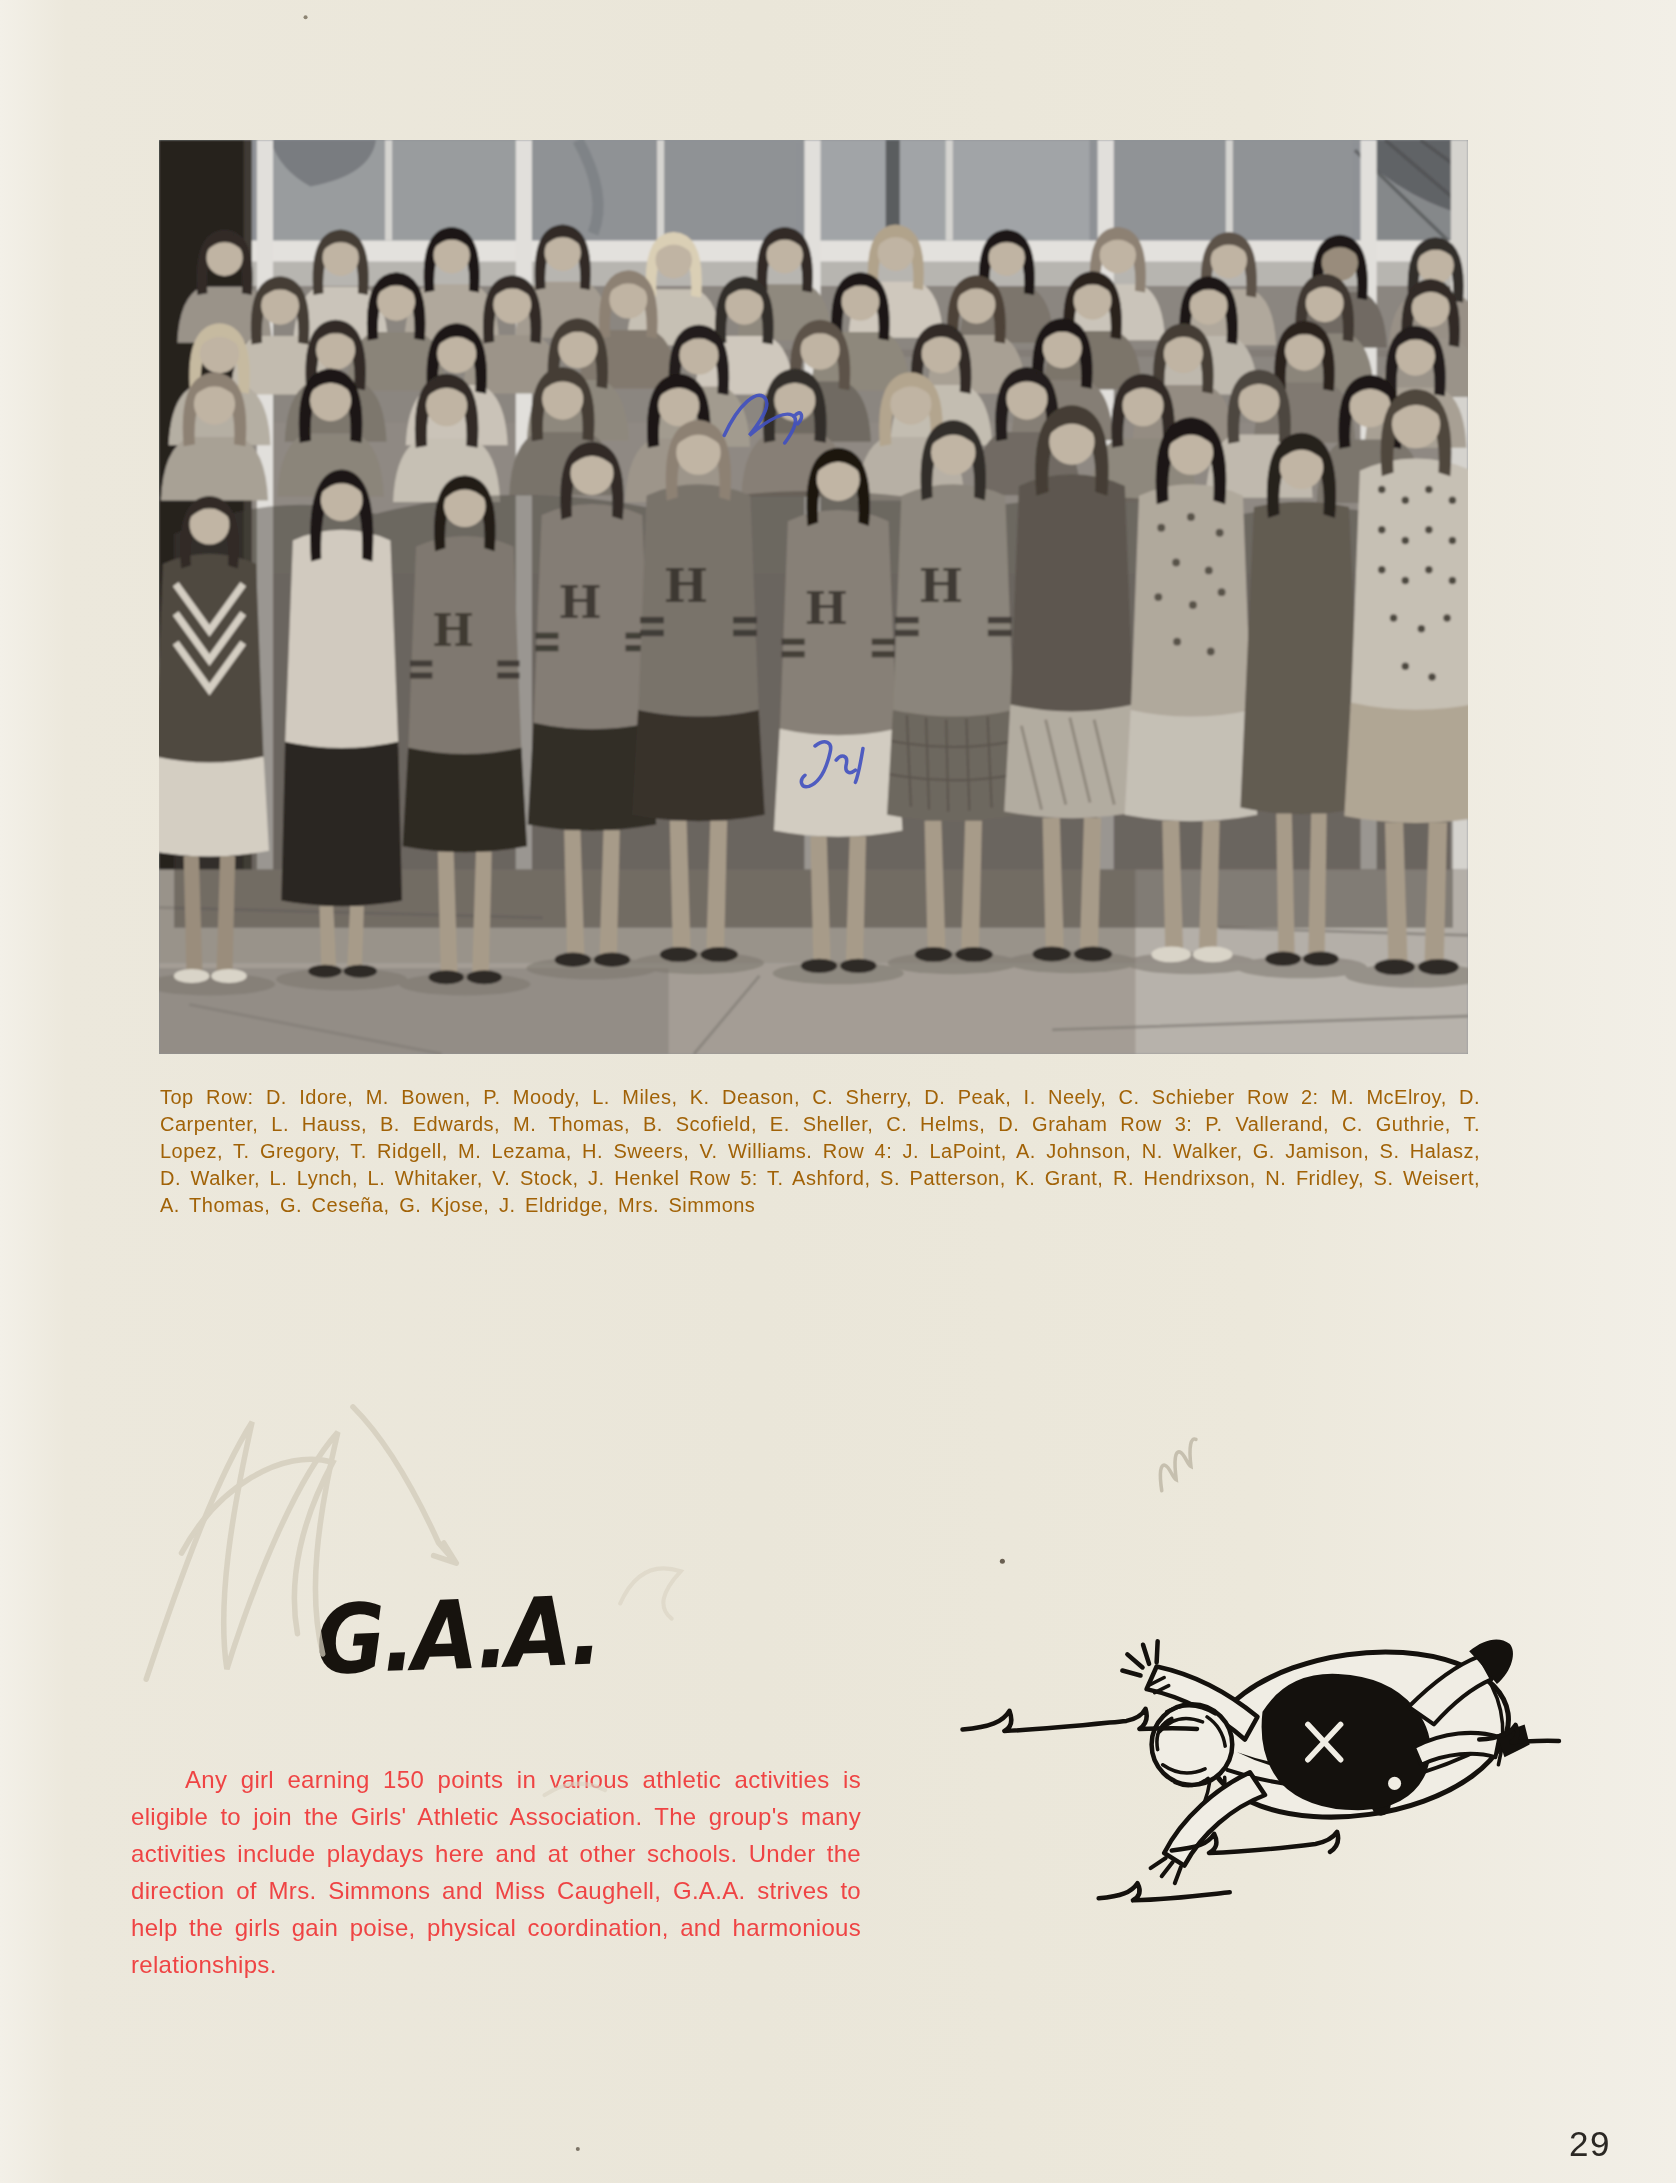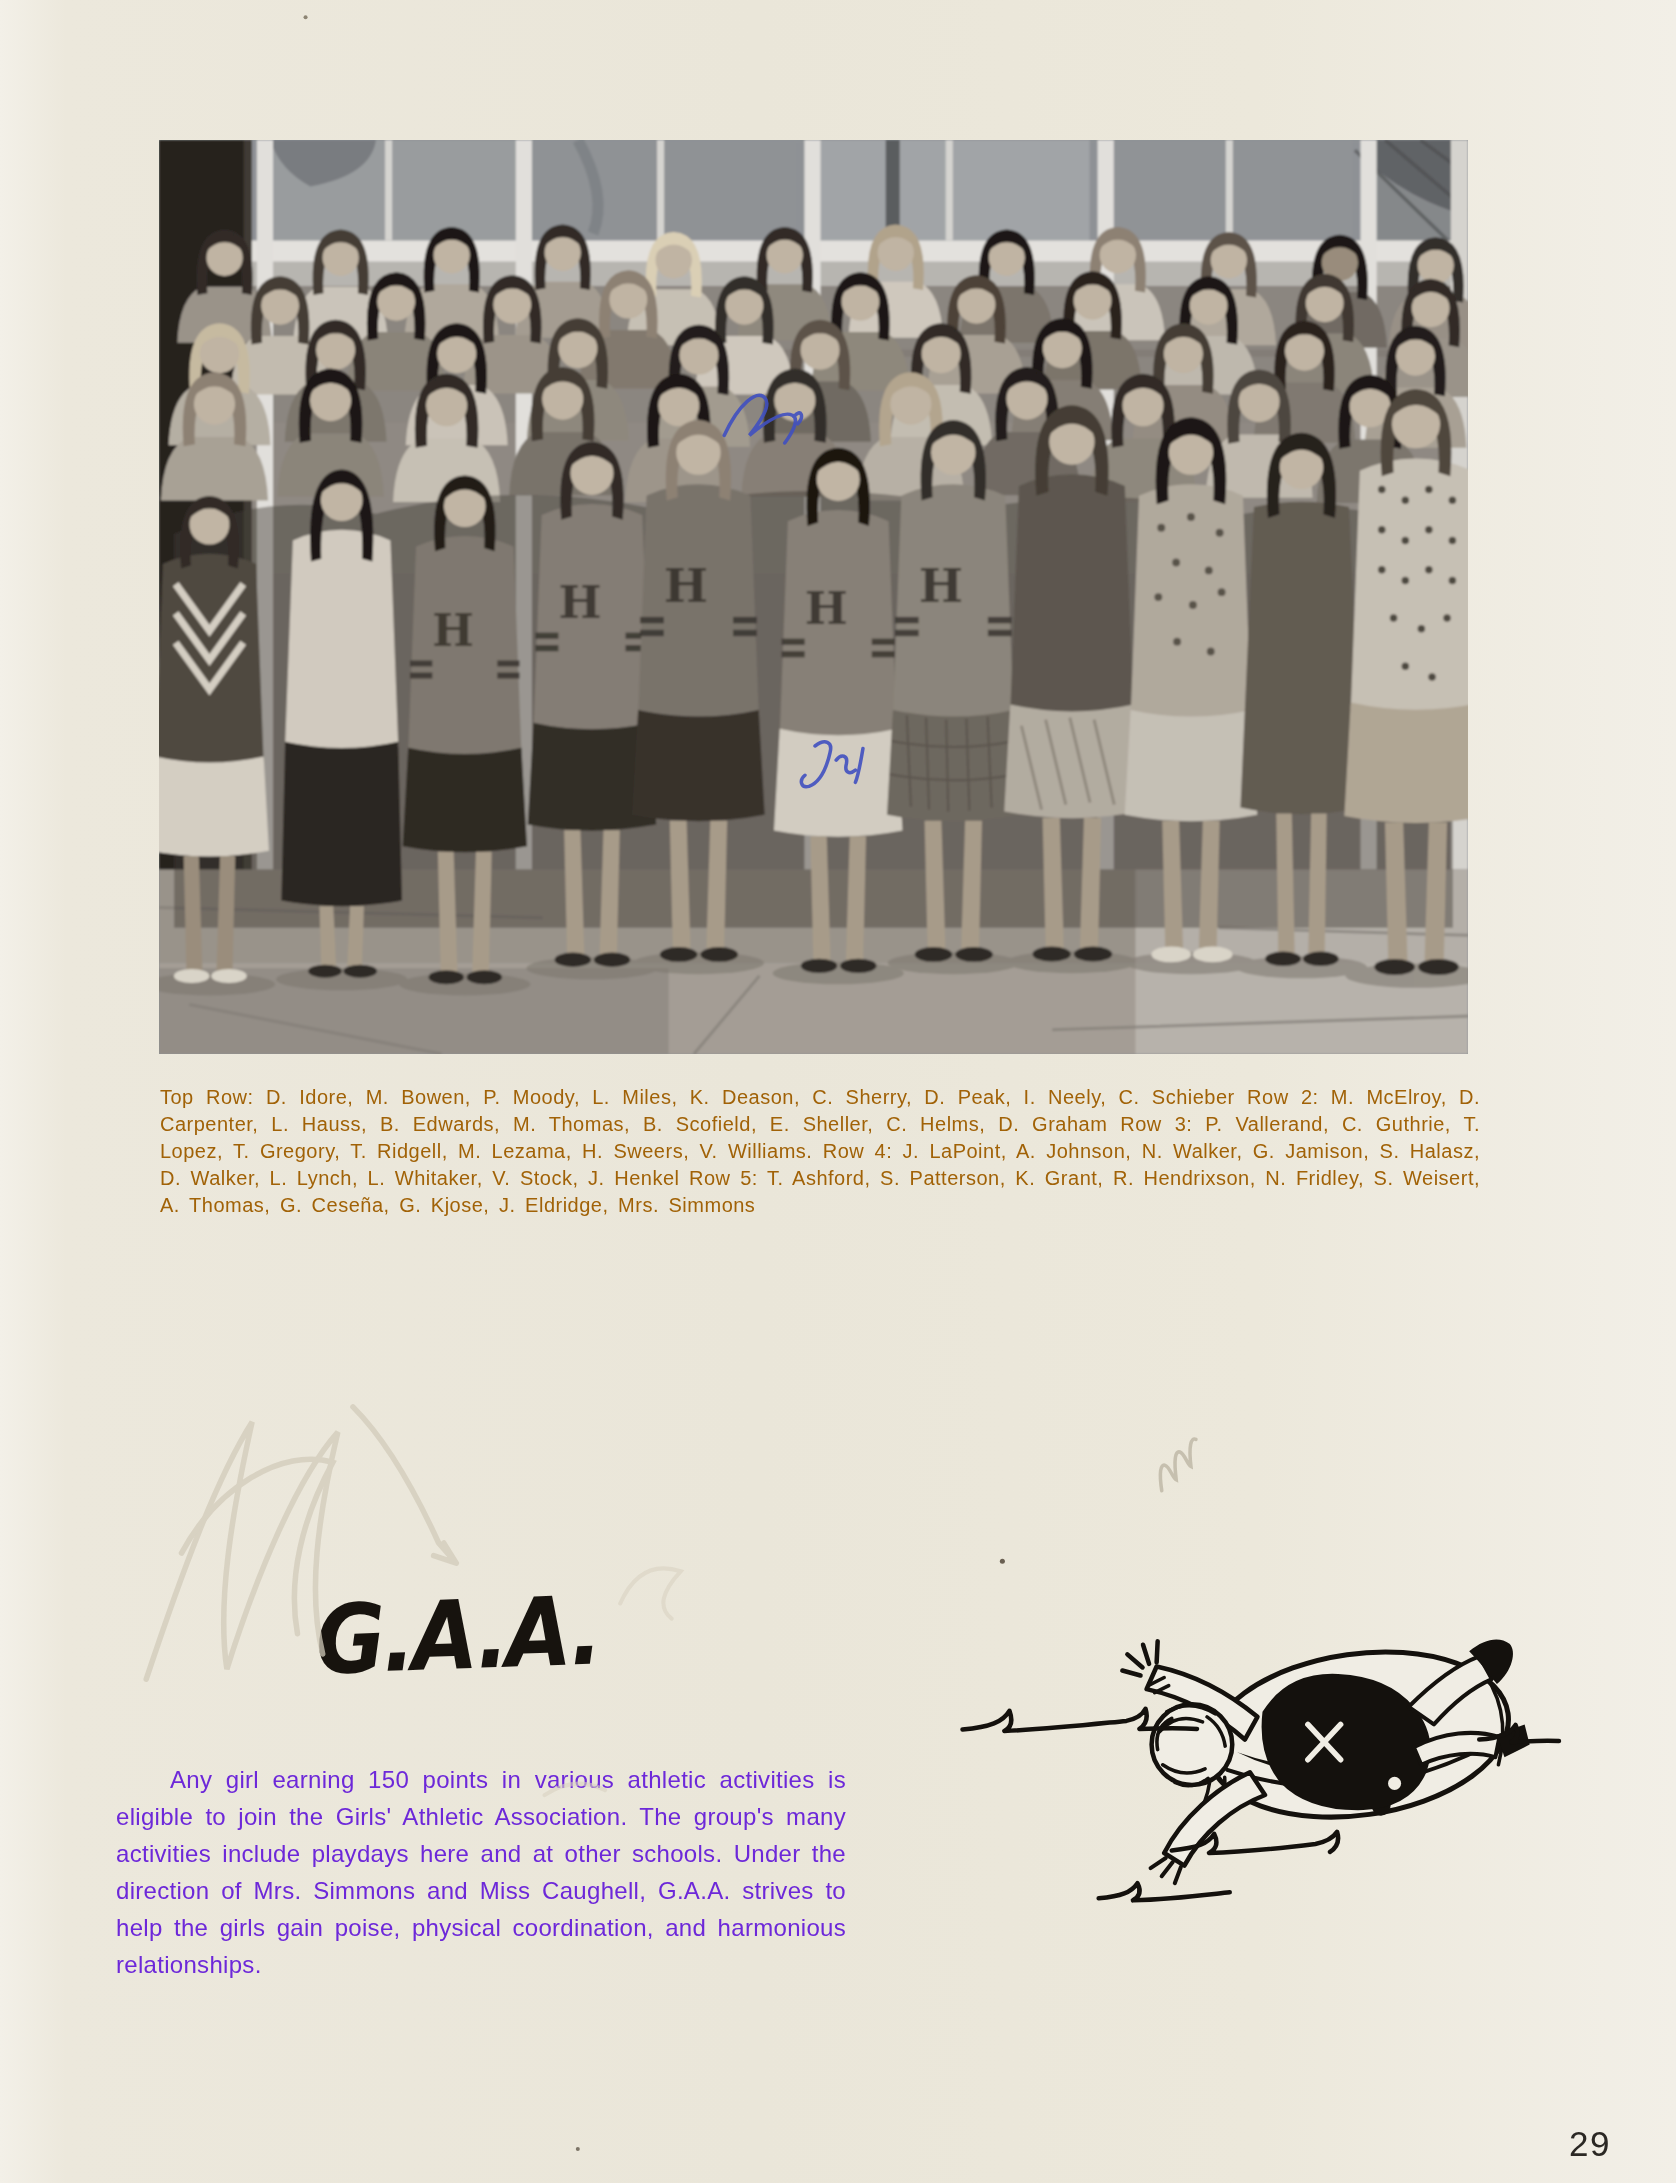--- a/index.html
+++ b/index.html
@@ -22,23 +22,23 @@
   }
   .gaa-heading {
     position:absolute; left:314px; top:1585px;
     font-family:"DejaVu Sans", sans-serif;
     font-size:85px; font-weight:800; font-style:italic;
     letter-spacing:-3px; color:#17130e;
     transform:rotate(-2deg) scaleY(1.12);
     transform-origin:left top;
   }
   .gaa-body {
-    position:absolute; left:116px; top:1761px; width:730px;
+    position:absolute; left:131px; top:1761px; width:730px;
     font-size:24px; line-height:37px; letter-spacing:0.3px; word-spacing:3px;
-    color:#6d28d9; text-align:justify; text-indent:54px;
+    color:#ef4444; text-align:justify; text-indent:54px;
   }
   .illustration {
     position:absolute; left:955px; top:1636px; width:615px; height:318px;
   }
   .illustration svg { display:block; width:100%; height:100%; }
   .page-number {
     position:absolute; left:1569px; top:2124px;
     font-size:35px; letter-spacing:1.5px; color:#2b2824;
   }
   .ghost-marks { position:absolute; left:0; top:0; width:1676px; height:2183px; pointer-events:none; }

